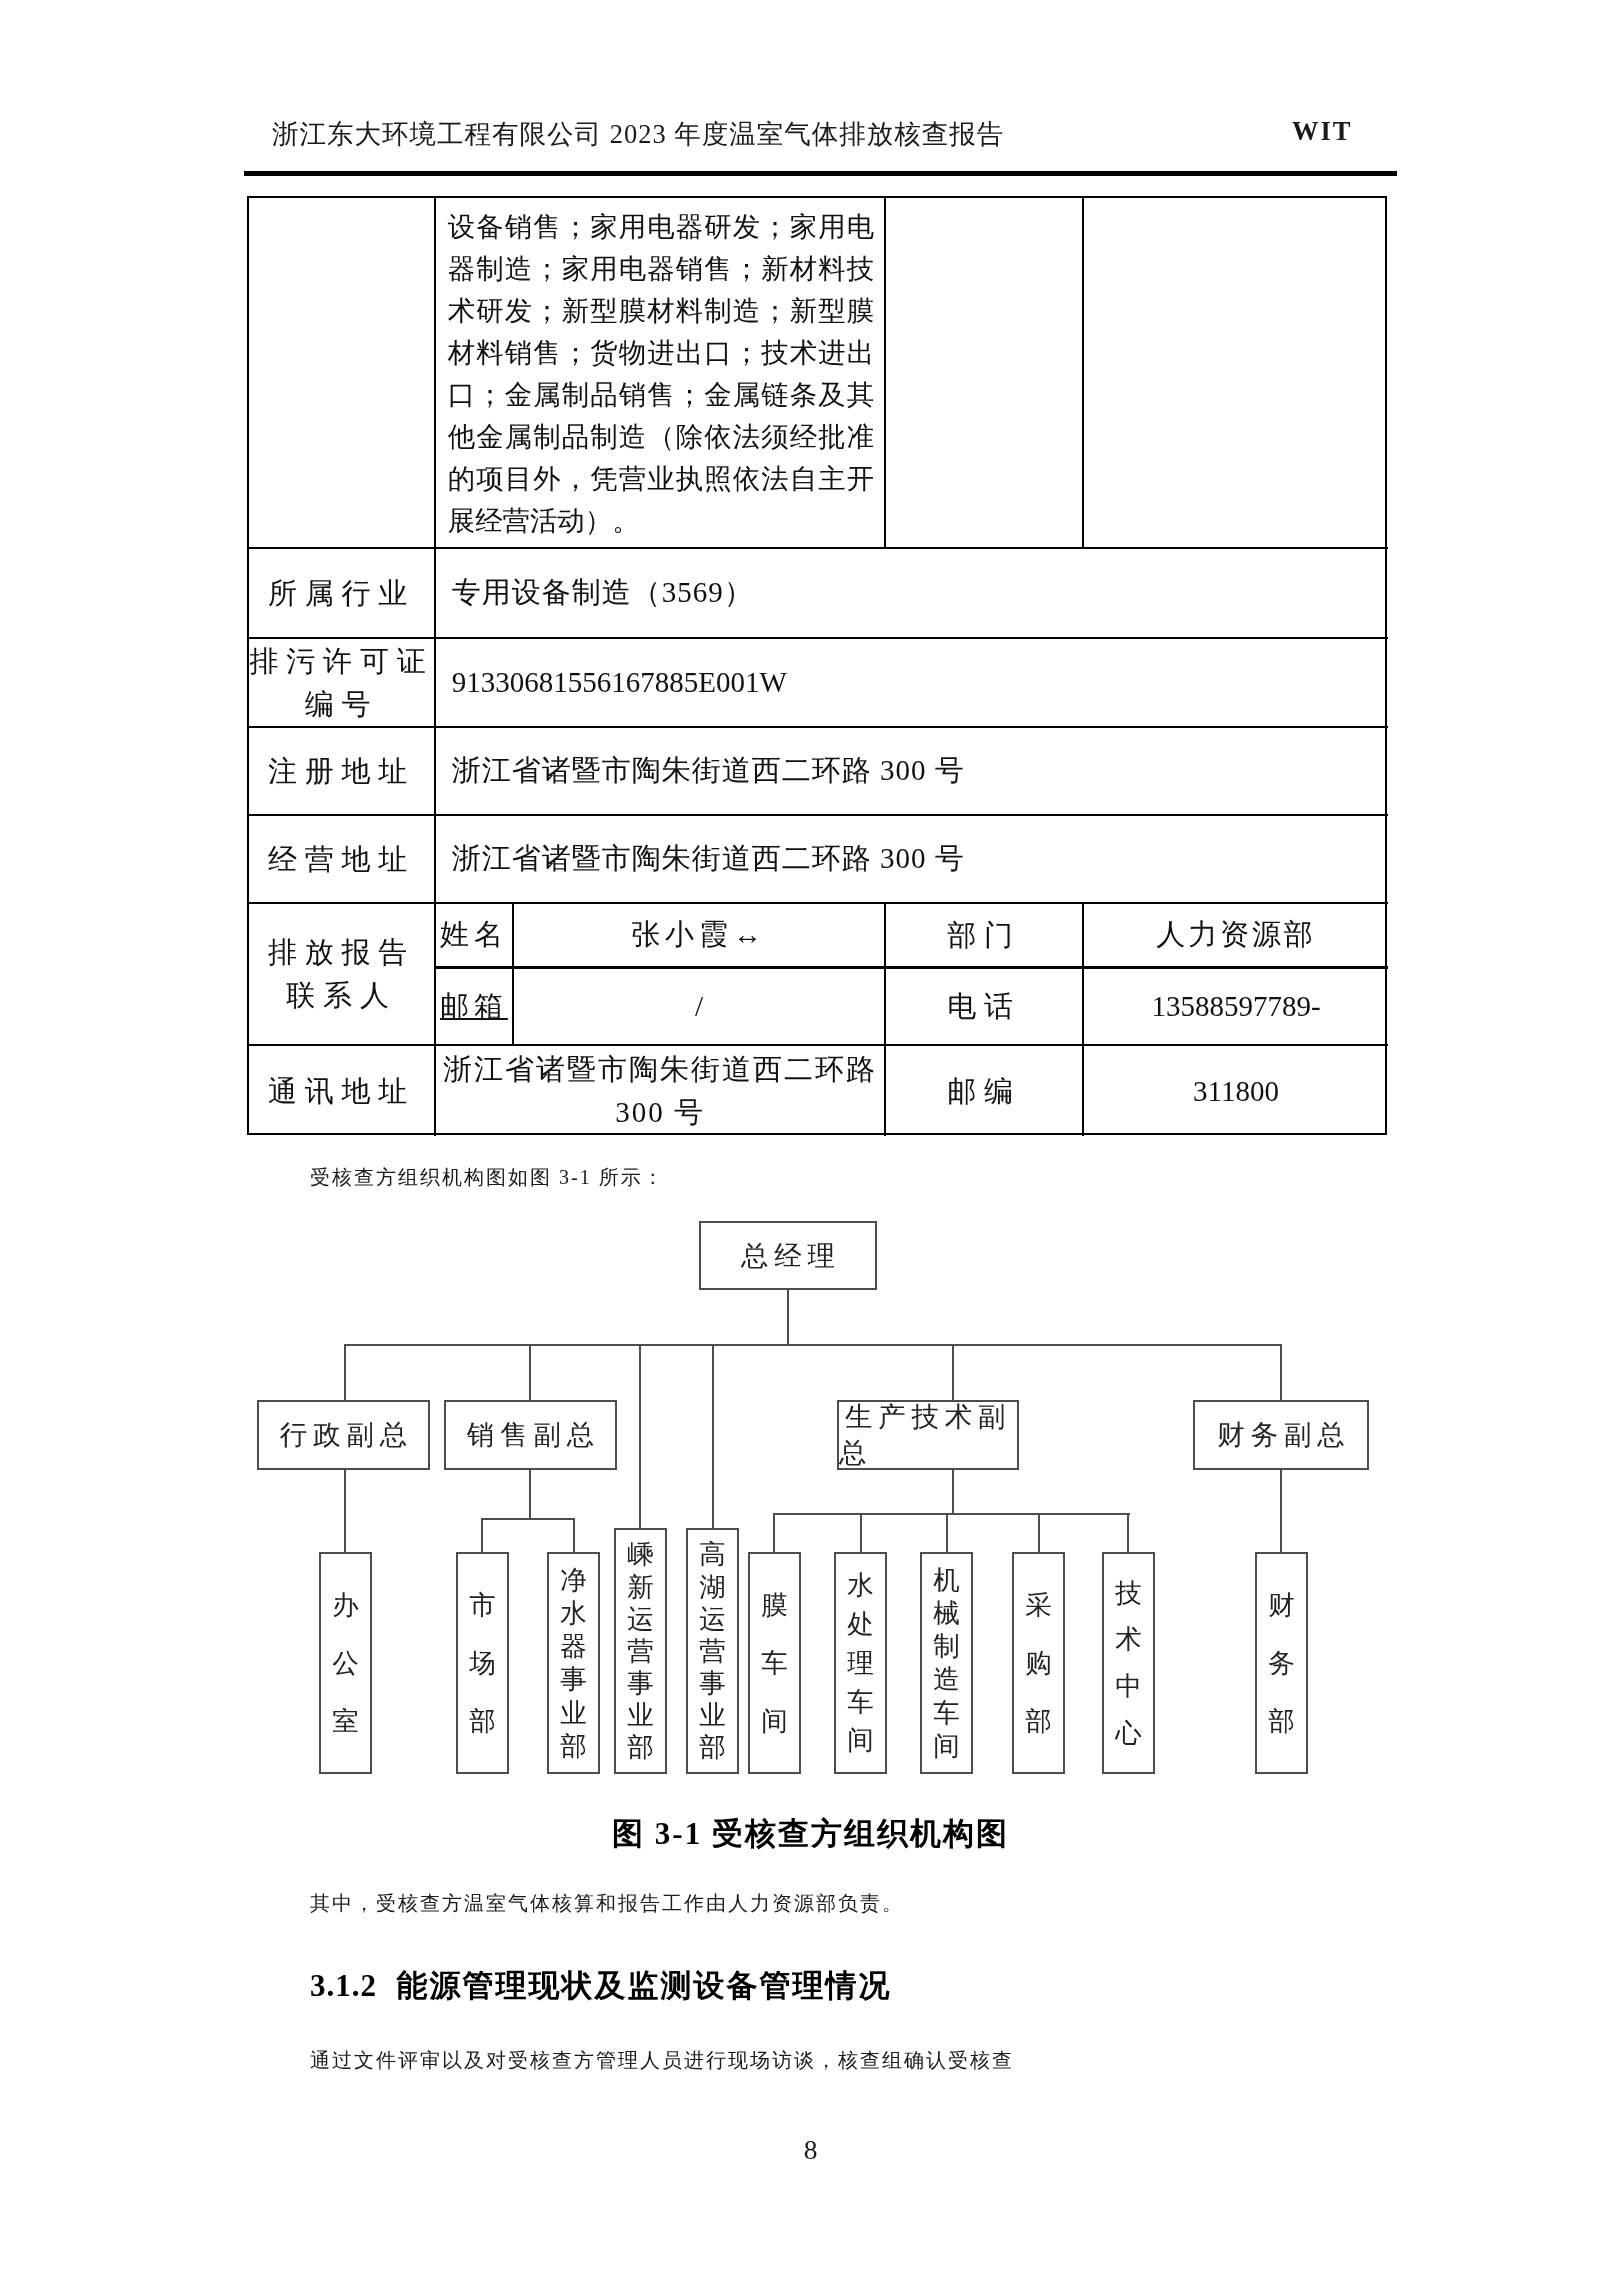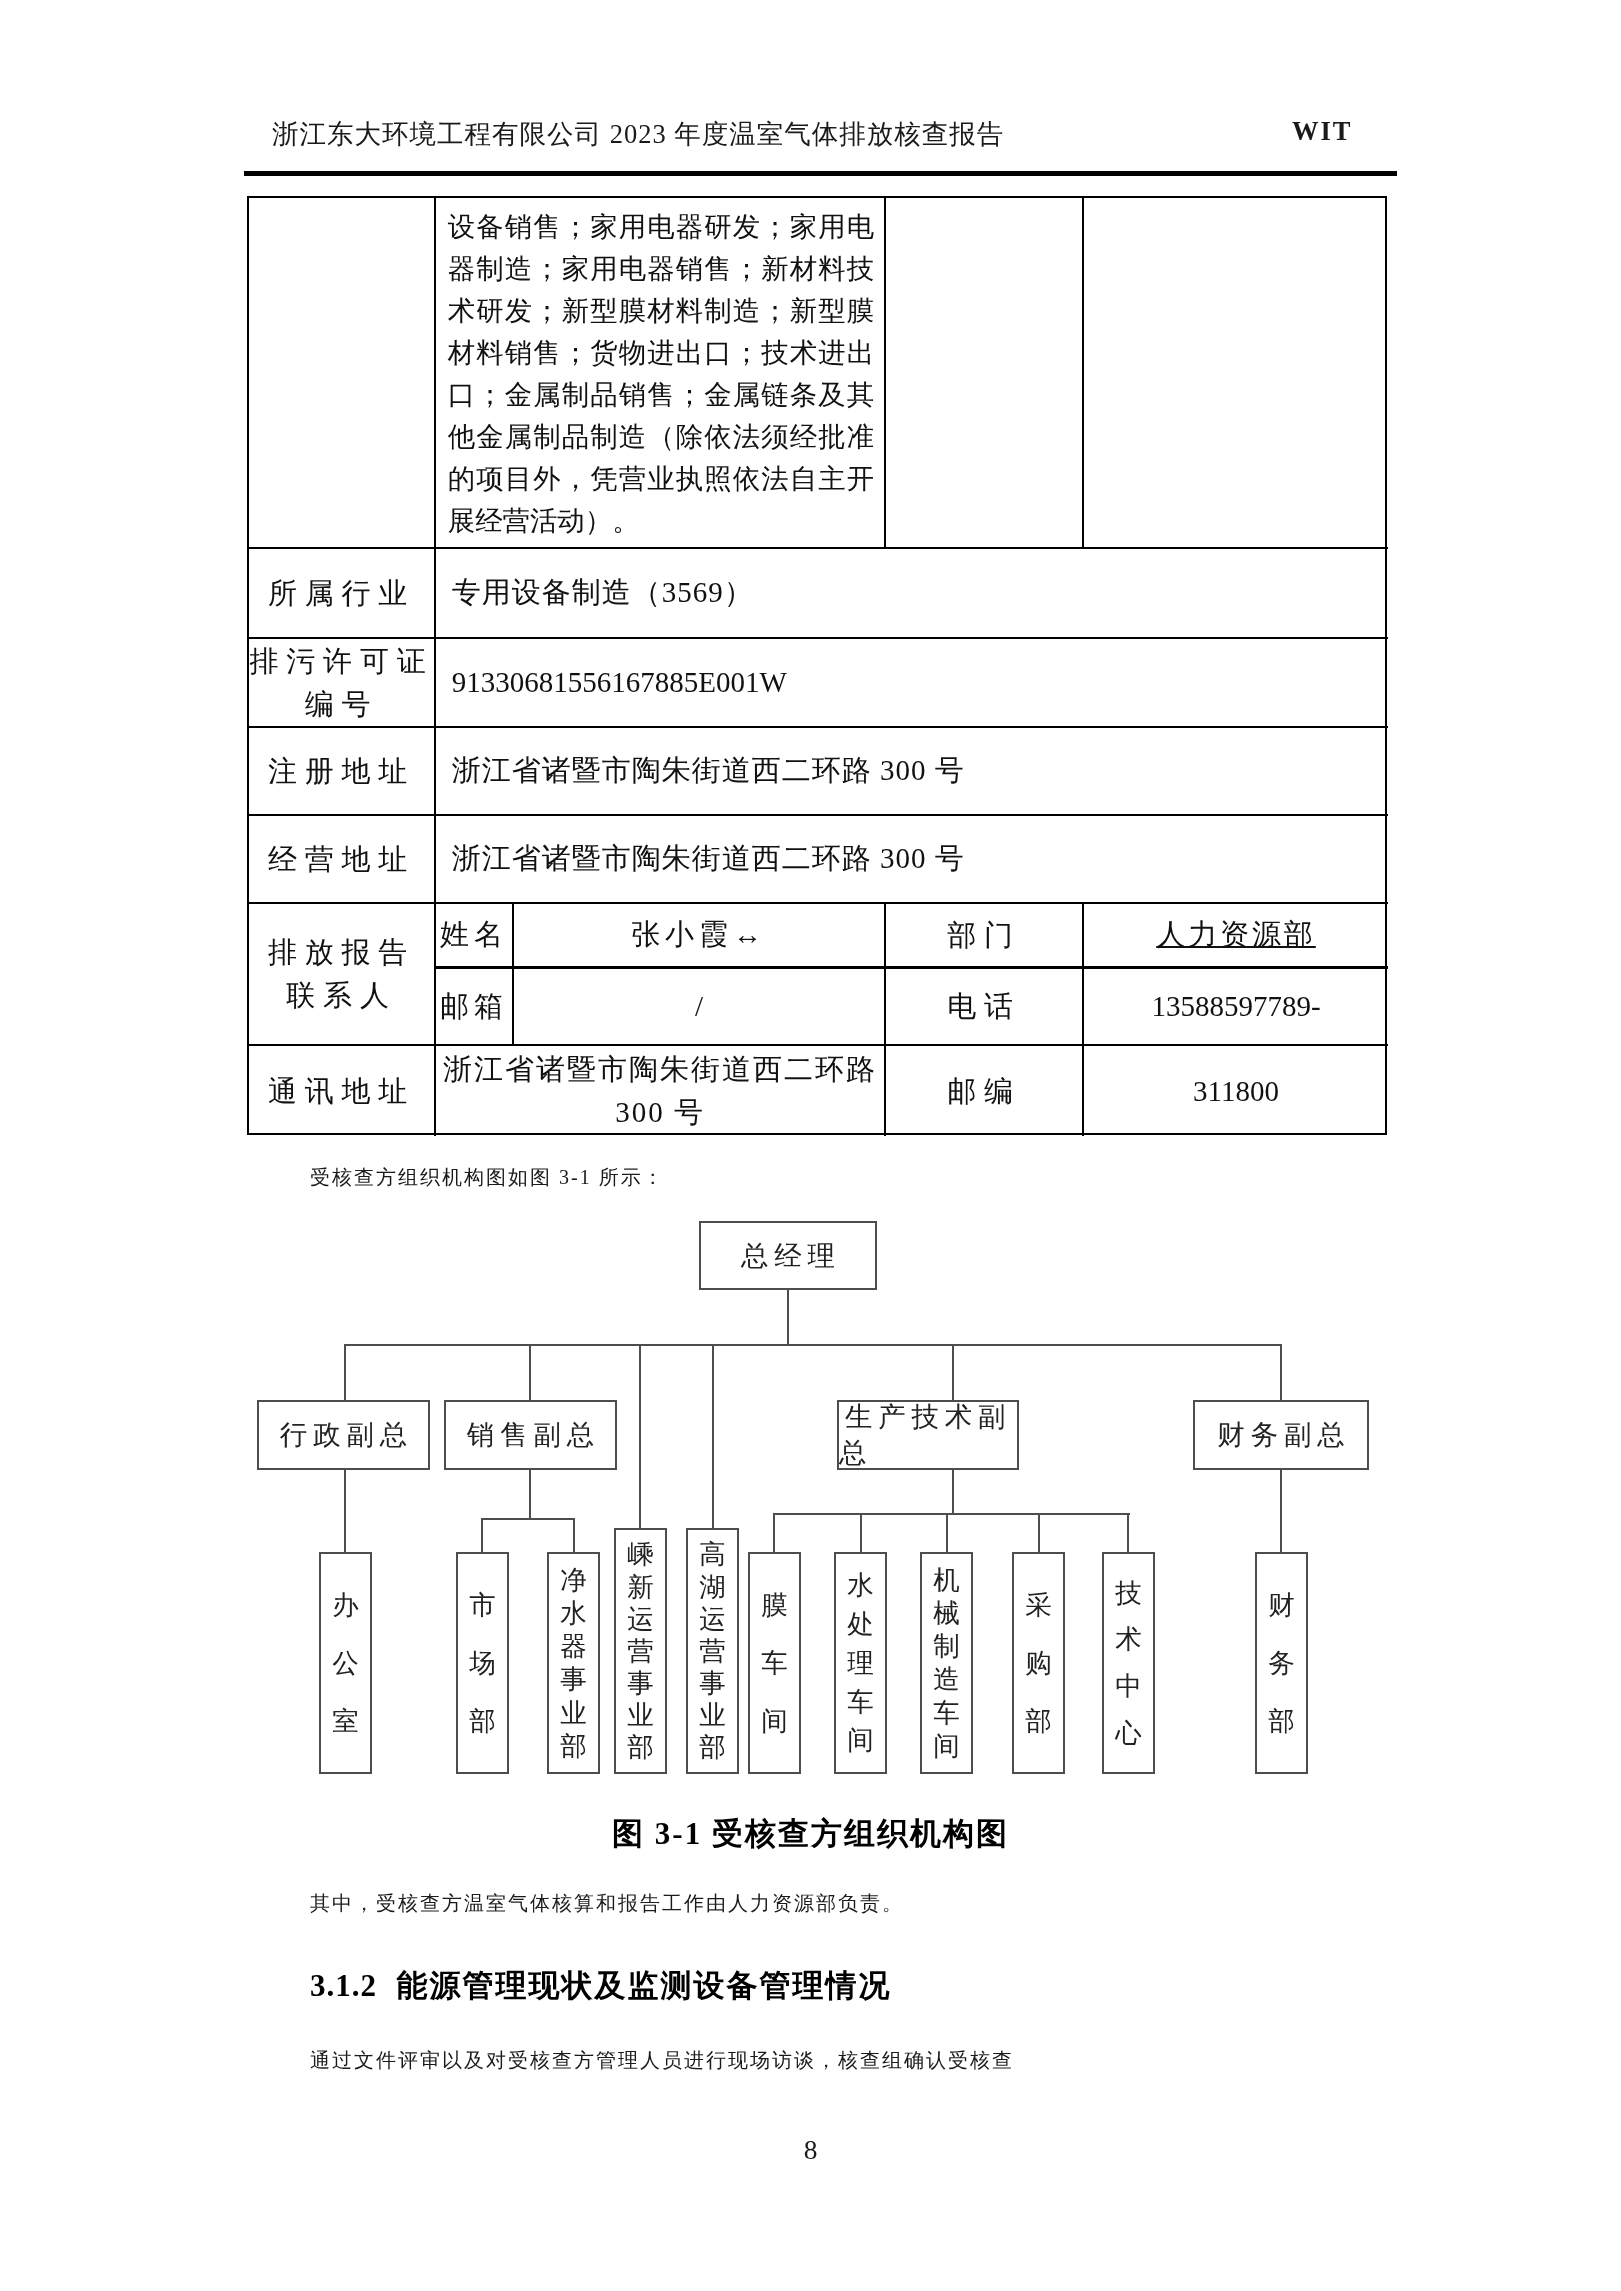--- a/index.html
+++ b/index.html
@@ -115,23 +115,23 @@
     <div class="cell noR val-left" style="grid-column:2/6;grid-row:4;">浙江省诸暨市陶朱街道西二环路 300 号</div>
 
     <div class="cell th" style="grid-column:1;grid-row:5;">经营地址</div>
     <div class="cell noR val-left" style="grid-column:2/6;grid-row:5;">浙江省诸暨市陶朱街道西二环路 300 号</div>
 
     <div class="cell th" style="grid-column:1;grid-row:6/8;">排放报告
 联系人</div>
     <div class="cell th2 thickB" style="grid-column:2;grid-row:6;">姓名</div>
     <div class="cell thickB name-val" style="grid-column:3;grid-row:6;">张小霞↔</div>
     <div class="cell th thickB" style="grid-column:4;grid-row:6;">部门</div>
-    <div class="cell noR thickB" style="grid-column:5;grid-row:6;letter-spacing:2.9px;text-decoration:underline;">人力资源部</div>
-
-    <div class="cell th2" style="grid-column:2;grid-row:7;">邮箱</div>
+    <div class="cell noR thickB" style="grid-column:5;grid-row:6;letter-spacing:2.9px;">人力资源部</div>
+
+    <div class="cell th2" style="grid-column:2;grid-row:7;text-decoration:underline;">邮箱</div>
     <div class="cell" style="grid-column:3;grid-row:7;">/</div>
     <div class="cell th" style="grid-column:4;grid-row:7;">电话</div>
     <div class="cell noR" style="grid-column:5;grid-row:7;">13588597789-</div>
 
     <div class="cell th noB" style="grid-column:1;grid-row:8;">通讯地址</div>
     <div class="cell noB center-val" style="grid-column:2/4;grid-row:8;">浙江省诸暨市陶朱街道西二环路
 300 号</div>
     <div class="cell th noB" style="grid-column:4;grid-row:8;">邮编</div>
     <div class="cell noR noB" style="grid-column:5;grid-row:8;">311800</div>
   </div>

